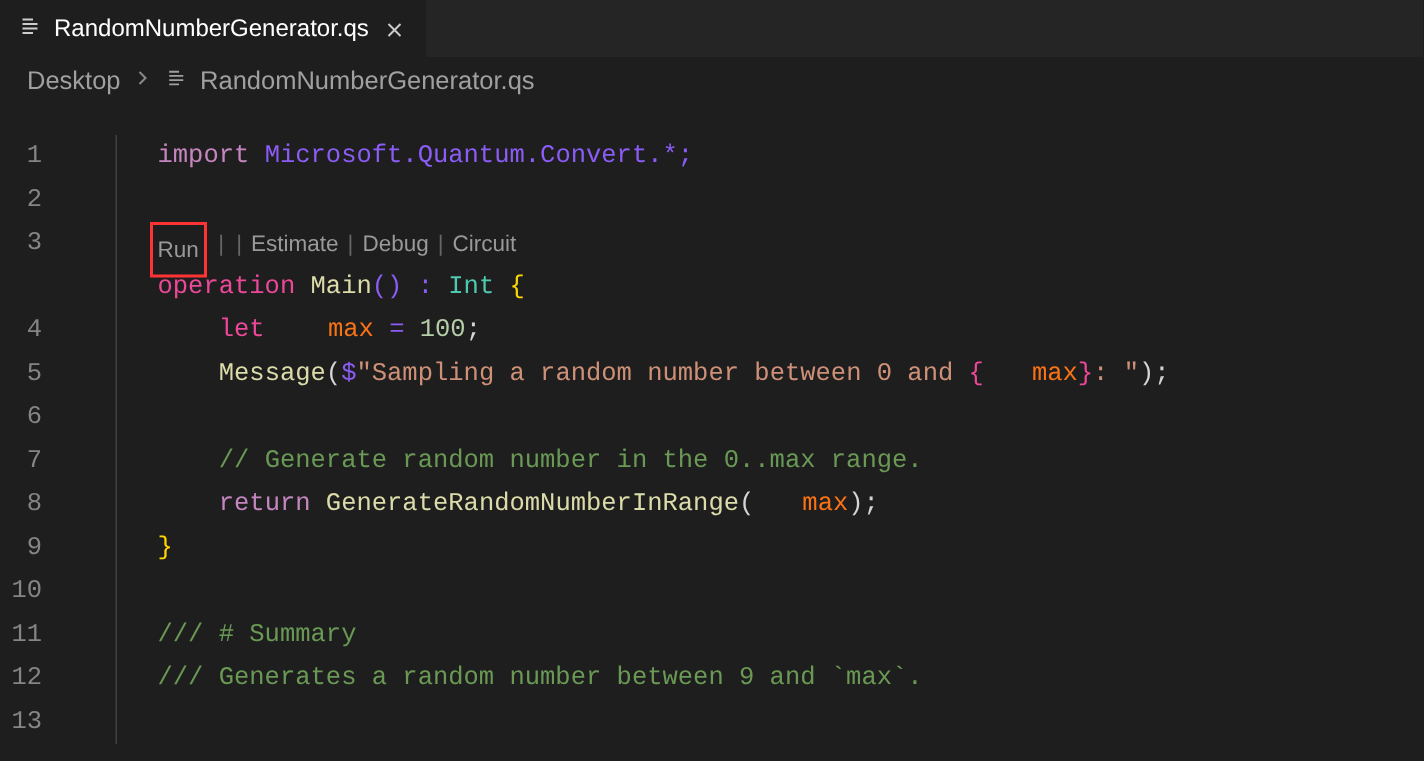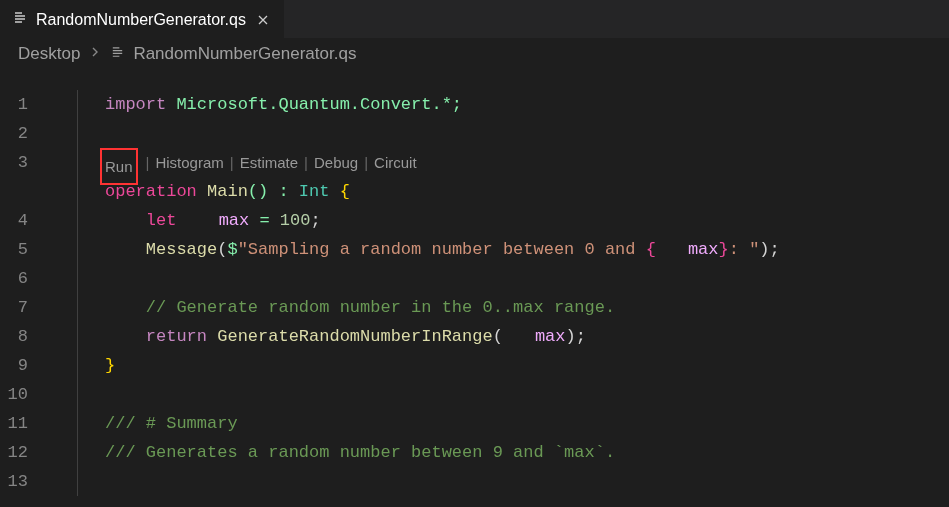--- a/index.html
+++ b/index.html
@@ -100,22 +100,22 @@
       margin-left: -5px;
       margin-right: 2px;
     }
     .kw { color: #ec4899; }
     .kw-control { color: #c586c0; margin-top: 24px; }
     .type { color: #4ec9b0; }
     .fn { color: #dcdcaa; }
     .num { color: #b5cea8; }
     .str { color: #ce9178; }
     .comment { color: #6a9955; }
-    .var { color: #f0abfc; padding-left: 32px; }
-    .plain { color: #86efac; margin-top: 32px; }
+    .var { color: #f97316; padding-left: 32px; }
+    .plain { color: #8b5cf6; margin-top: 32px; }
     .punct { color: #d4d4d4; }
     .brace { color: #ffd700; }
   </style>
 </head>
 <body>
 
 <div class="tab-bar">
   <div class="tab">
     <span class="tab-icon">
       <svg width="16" height="16" viewBox="0 0 16 16" fill="none">
@@ -163,21 +163,20 @@
     <div>12</div>
     <div>13</div>
   </div>
   <div class="code-area">
     <div class="indent-guide"></div>
     <div class="code-line"><span class="kw-control">import</span><span class="plain"> Microsoft.Quantum.Convert.*;</span></div>
     <div class="code-line"></div>
     <div class="codelens-line">
       <span class="highlight-box"><span class="codelens-item">Run</span></span>
       <span class="codelens-sep">|</span>
-      <span class="codelens-item">Histogram</span>
       <span class="codelens-sep">|</span>
       <span class="codelens-item">Estimate</span>
       <span class="codelens-sep">|</span>
       <span class="codelens-item">Debug</span>
       <span class="codelens-sep">|</span>
       <span class="codelens-item">Circuit</span>
     </div>
     <div class="code-line"><span class="kw">operation</span><span> </span><span class="fn">Main</span><span class="plain">() : </span><span class="type">Int</span><span> </span><span class="brace">{</span></div>
     <div class="code-line"><span>    </span><span class="kw">let</span><span> </span><span class="var">max</span><span class="plain"> = </span><span class="num">100</span><span class="punct">;</span></div>
     <div class="code-line"><span>    </span><span class="fn">Message</span><span class="punct">(</span><span class="plain">$</span><span class="str">"Sampling a random number between 0 and </span><span class="kw">{</span><span class="var">max</span><span class="kw">}</span><span class="str">: "</span><span class="punct">);</span></div>

